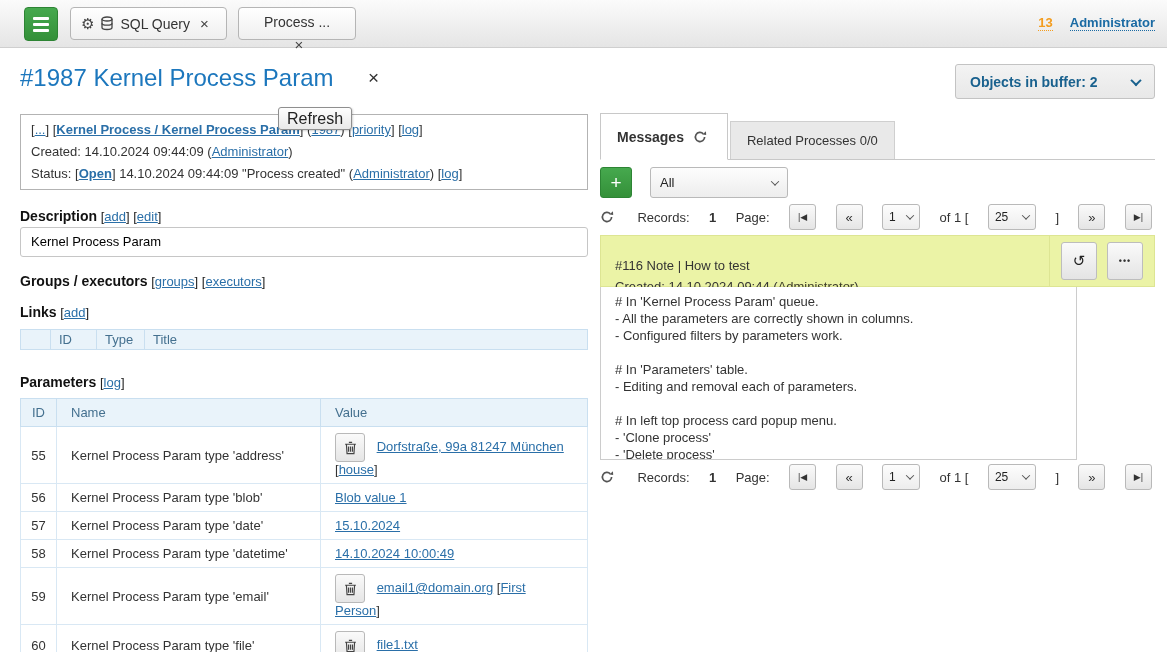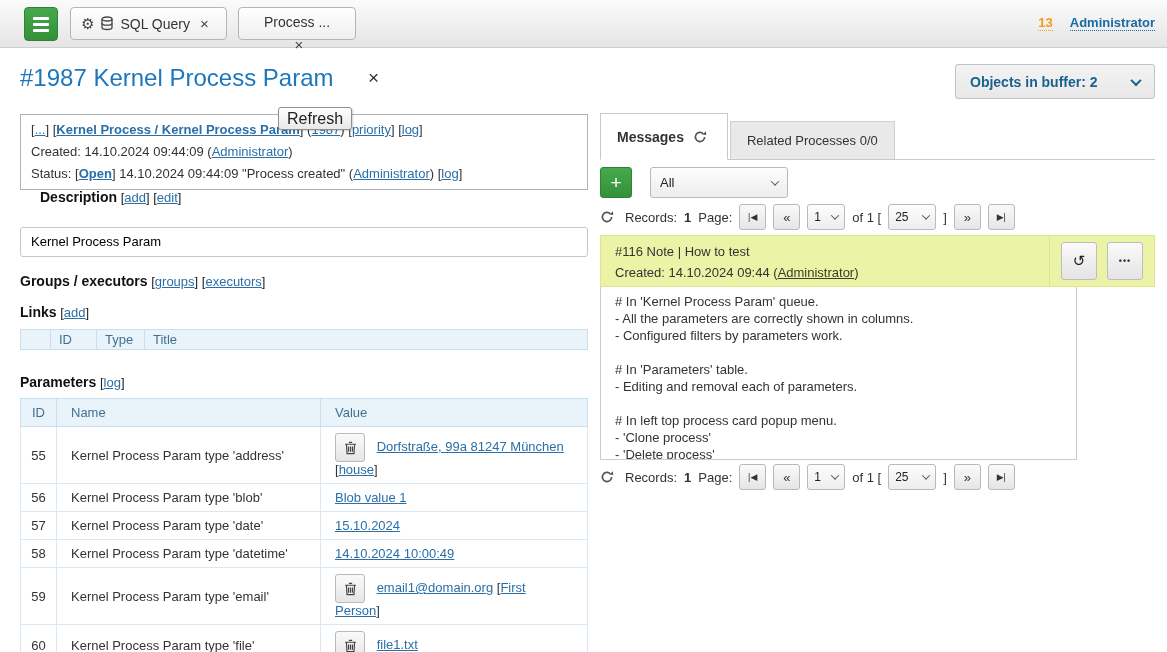--- a/index.html
+++ b/index.html
@@ -32,21 +32,21 @@
   .page-title { position:absolute; left:20px; top:64px; font-size:24px; color:#1c77bd; }
   .title-x { position:absolute; left:368px; top:67px; font-size:19px; color:#333; cursor:pointer; }
   .info-card { position:absolute; left:20px; top:114px; width:568px; height:76px;
                border:1px solid #b3b3b3; padding:4px 10px; font-size:13px; color:#333; background:#fff; }
   .info-card .ln { line-height:22px; white-space:nowrap; }
   .tooltip { position:absolute; left:278px; top:107px; height:23px; padding:0 8px;
              background:linear-gradient(#fefefe,#e9e9e9); border:1px solid #8f8f8f; border-radius:3px;
              font-size:16px; color:#222; line-height:21px; box-shadow:1px 1px 2px rgba(0,0,0,.18); z-index:5; }
   .sec-head { position:absolute; left:20px; font-size:13px; color:#222; }
   .sec-head .b { font-size:14px; color:#111; }
-  #desc-head { top:189px;margin-left:20px; } #groups-head { top:273px; } #links-head { top:304px; } #params-head { top:374px; }
+  #desc-head { top:208px; } #groups-head { top:273px; } #links-head { top:304px; } #params-head { top:374px; }
   .desc-box { position:absolute; left:20px; top:227px; width:568px; height:30px; border:1px solid #c6c6c6;
               border-radius:3px; font-size:13px; color:#000000; line-height:28px; padding:0 10px; background:#fff; }
 
   table { border-collapse:collapse; font-size:13px; color:#333; }
   .links-table { position:absolute; left:20px; top:329px; width:568px; table-layout:fixed; }
   .params-table { position:absolute; left:20px; top:398px; width:568px; table-layout:fixed; }
   th { background:#e9f3fa; color:#44708f; font-weight:normal; text-align:left;
        border:1px solid #c9dff0; height:20px; padding:0 14px; }
   .links-table th { padding:0 8px; }
   td { border:1px solid #d9e8f4; padding:6px 14px; vertical-align:middle; background:#fff; }
@@ -73,34 +73,34 @@
                display:flex; align-items:center; padding:0 16px; font-size:13px; color:#333; margin-left:2px; cursor:pointer; }
   .add-btn { position:absolute; left:600px; top:167px; width:32px; height:31px;
              background:linear-gradient(#46a94e,#349039); border:1px solid #2d8434; border-radius:3px;
              color:#fff; font-size:19px; display:flex; align-items:center; justify-content:center; cursor:pointer; }
   .sel { display:flex; align-items:center; justify-content:space-between; border:1px solid #b9b9b9;
          border-radius:3px; background:linear-gradient(#fdfdfd,#ededed); padding:12px 9px; font-size:13px;
          color:#222; cursor:pointer; }
   .filter-sel { position:absolute; left:650px; top:167px; width:138px; height:31px; }
 
   .pager { position:absolute; left:600px; width:552px; display:flex; align-items:center;
-           justify-content:flex-start; gap:7px; font-size:13px; color:#333; }
+           justify-content:space-between; gap:7px; font-size:13px; color:#333; }
   #pager-top { top:204px; } #pager-bottom { top:464px; }
   .pbtn { height:26px; min-width:27px; border:1px solid #b9b9b9; border-radius:3px;
           background:linear-gradient(#fafafa,#e5e5e5); font-size:9px; color:#333;
           display:flex; align-items:center; justify-content:center; padding:0 4px; cursor:pointer;
           font-family:"Liberation Sans", sans-serif; }
   .pbtn.wide { font-size:13px; }
   .psel { height:26px; width:38px; padding:0 6px; font-size:12px; }
   .psel.size { width:48px; }
   .ric { display:inline-flex; margin-right:4px; cursor:pointer; }
 
   .note-head { position:absolute; left:600px; top:235px; width:555px; height:52px; background:#ebf3a6;
                border:1px solid #dde593; display:flex; }
-  .note-head-text { flex:1; padding:5px 14px; font-size:13px; color:#333; line-height:21px; }
+  .note-head-text { flex:1; padding:19px 14px; font-size:13px; color:#333; line-height:21px; }
   .note-author-lnk { color:#3c3c28; text-decoration:underline; cursor:pointer; }
   .note-actions { display:flex; align-items:center; gap:10px; padding:0 11px; border-left:1px solid #dde593; }
   .nbtn { width:36px; height:38px; border:1px solid #bdbdbd; border-radius:3px;
           background:linear-gradient(#fafafa,#e4e4e4); display:flex; align-items:center; justify-content:center;
           font-size:15px; color:#222; cursor:pointer; }
   .nbtn .dots { font-size:9px; font-weight:bold; letter-spacing:1px; color:#333; }
   .note-body { position:absolute; left:600px; top:287px; width:477px; height:173px; background:#fff;
                border:1px solid #ccc; border-top:none; padding:6px 14px; font-size:13px; color:#333; overflow:hidden; }
   .note-body .nline { line-height:17px; }
 </style>

